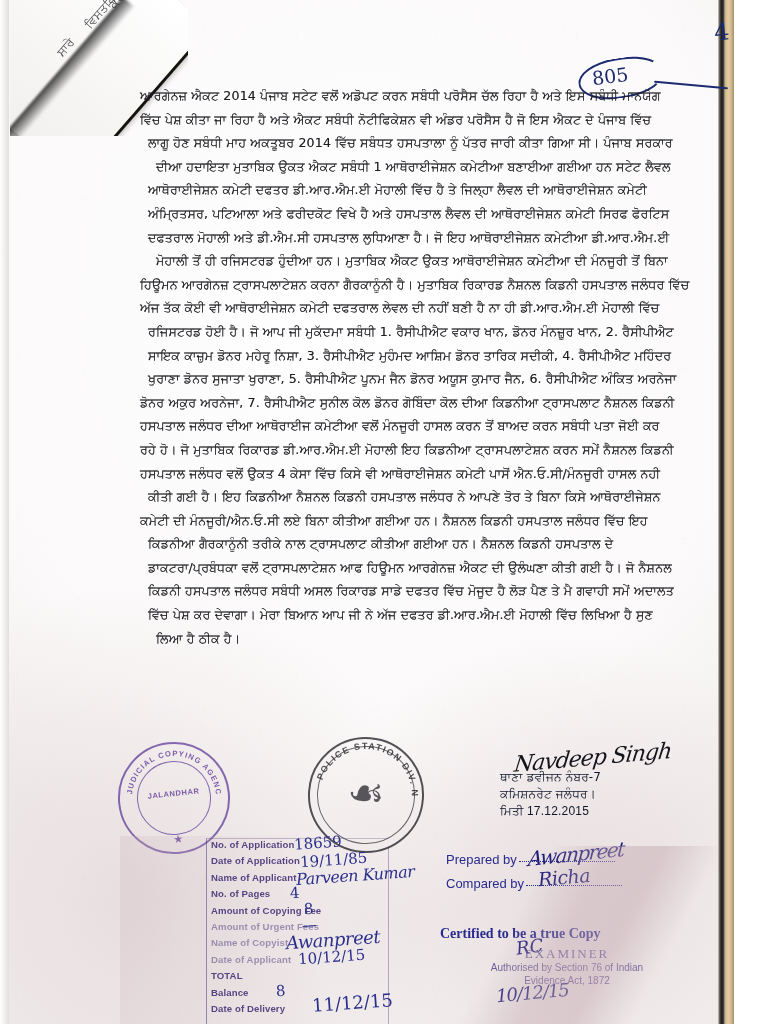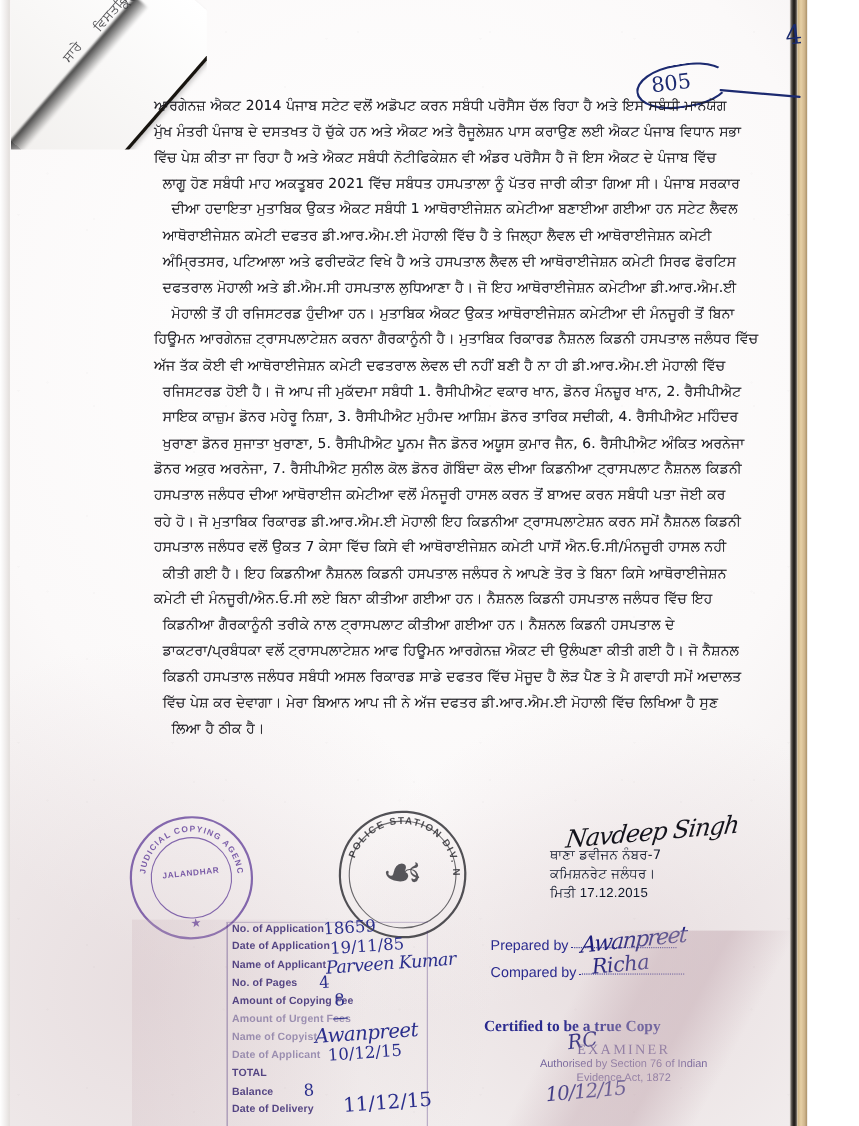--- a/index.html
+++ b/index.html
@@ -258,37 +258,36 @@
   <div class="pageno">4</div>
 
   <div class="circled">
     <div class="ring"></div>
     <div class="val">805</div>
     <div class="tail"></div>
   </div>
 
   <div class="body-text">
     <div class="ln masked1" style="padding-left:0;">ਆਰਗੇਨਜ਼ ਐਕਟ 2014 ਪੰਜਾਬ ਸਟੇਟ ਵਲੋਂ ਅਡੋਪਟ ਕਰਨ ਸਬੰਧੀ ਪਰੋਸੈਸ ਚੱਲ ਰਿਹਾ ਹੈ ਅਤੇ ਇਸ ਸਬੰਧੀ ਮਾਨਯੋਗ</div>
-    <div class="ln masked2" style="padding-left:0;">ਮੁੱਖ ਮੰਤਰੀ ਪੰਜਾਬ ਦੇ ਦਸਤਖਤ ਹੋ ਚੁੱਕੇ ਹਨ ਅਤੇ ਐਕਟ ਅਤੇ ਰੈਜੂਲੇਸ਼ਨ ਪਾਸ ਕਰਾਉਣ ਲਈ ਐਕਟ ਪੰਜਾਬ ਵਿਧਾਨ ਸਭਾ</div>
     <div class="ln">ਵਿੱਚ ਪੇਸ਼ ਕੀਤਾ ਜਾ ਰਿਹਾ ਹੈ ਅਤੇ ਐਕਟ ਸਬੰਧੀ ਨੋਟੀਫਿਕੇਸ਼ਨ ਵੀ ਅੰਡਰ ਪਰੋਸੈਸ ਹੈ ਜੋ ਇਸ ਐਕਟ ਦੇ ਪੰਜਾਬ ਵਿੱਚ</div>
-    <div class="ln ind">ਲਾਗੂ ਹੋਣ ਸਬੰਧੀ ਮਾਹ ਅਕਤੂਬਰ 2021 ਵਿੱਚ ਸਬੰਧਤ ਹਸਪਤਾਲਾ ਨੂੰ ਪੱਤਰ ਜਾਰੀ ਕੀਤਾ ਗਿਆ ਸੀ। ਪੰਜਾਬ ਸਰਕਾਰ</div>
+    <div class="ln ind">ਲਾਗੂ ਹੋਣ ਸਬੰਧੀ ਮਾਹ ਅਕਤੂਬਰ 2014 ਵਿੱਚ ਸਬੰਧਤ ਹਸਪਤਾਲਾ ਨੂੰ ਪੱਤਰ ਜਾਰੀ ਕੀਤਾ ਗਿਆ ਸੀ। ਪੰਜਾਬ ਸਰਕਾਰ</div>
     <div class="ln ind2">ਦੀਆ ਹਦਾਇਤਾ ਮੁਤਾਬਿਕ ਉਕਤ ਐਕਟ ਸਬੰਧੀ 1 ਆਥੋਰਾਈਜੇਸ਼ਨ ਕਮੇਟੀਆ ਬਣਾਈਆ ਗਈਆ ਹਨ ਸਟੇਟ ਲੈਵਲ</div>
     <div class="ln ind">ਆਥੋਰਾਈਜੇਸ਼ਨ ਕਮੇਟੀ ਦਫਤਰ ਡੀ.ਆਰ.ਐਮ.ਈ ਮੋਹਾਲੀ ਵਿੱਚ ਹੈ ਤੇ ਜਿਲ੍ਹਾ ਲੈਵਲ ਦੀ ਆਥੋਰਾਈਜੇਸ਼ਨ ਕਮੇਟੀ</div>
     <div class="ln ind">ਅੰਮ੍ਰਿਤਸਰ, ਪਟਿਆਲਾ ਅਤੇ ਫਰੀਦਕੋਟ ਵਿਖੇ ਹੈ ਅਤੇ ਹਸਪਤਾਲ ਲੈਵਲ ਦੀ ਆਥੋਰਾਈਜੇਸ਼ਨ ਕਮੇਟੀ ਸਿਰਫ ਫੋਰਟਿਸ</div>
     <div class="ln ind">ਦਫਤਰਾਲ ਮੋਹਾਲੀ ਅਤੇ ਡੀ.ਐਮ.ਸੀ ਹਸਪਤਾਲ ਲੁਧਿਆਣਾ ਹੈ। ਜੋ ਇਹ ਆਥੋਰਾਈਜੇਸ਼ਨ ਕਮੇਟੀਆ ਡੀ.ਆਰ.ਐਮ.ਈ</div>
     <div class="ln ind2">ਮੋਹਾਲੀ ਤੋਂ ਹੀ ਰਜਿਸਟਰਡ ਹੁੰਦੀਆ ਹਨ। ਮੁਤਾਬਿਕ ਐਕਟ ਉਕਤ ਆਥੋਰਾਈਜੇਸ਼ਨ ਕਮੇਟੀਆ ਦੀ ਮੰਨਜੂਰੀ ਤੋਂ ਬਿਨਾ</div>
     <div class="ln">ਹਿਊਮਨ ਆਰਗੇਨਜ਼ ਟ੍ਰਾਸਪਲਾਟੇਸ਼ਨ ਕਰਨਾ ਗੈਰਕਾਨੂੰਨੀ ਹੈ। ਮੁਤਾਬਿਕ ਰਿਕਾਰਡ ਨੈਸ਼ਨਲ ਕਿਡਨੀ ਹਸਪਤਾਲ ਜਲੰਧਰ ਵਿੱਚ</div>
     <div class="ln">ਅੱਜ ਤੱਕ ਕੋਈ ਵੀ ਆਥੋਰਾਈਜੇਸ਼ਨ ਕਮੇਟੀ ਦਫਤਰਾਲ ਲੇਵਲ ਦੀ ਨਹੀਂ ਬਣੀ ਹੈ ਨਾ ਹੀ ਡੀ.ਆਰ.ਐਮ.ਈ ਮੋਹਾਲੀ ਵਿੱਚ</div>
     <div class="ln ind">ਰਜਿਸਟਰਡ ਹੋਈ ਹੈ। ਜੋ ਆਪ ਜੀ ਮੁਕੱਦਮਾ ਸਬੰਧੀ 1. ਰੈਸੀਪੀਐਟ ਵਕਾਰ ਖਾਨ, ਡੋਨਰ ਮੰਨਜ਼ੂਰ ਖਾਨ, 2. ਰੈਸੀਪੀਐਟ</div>
     <div class="ln ind">ਸਾਇਕ ਕਾਜ਼ੁਮ ਡੋਨਰ ਮਹੇਰੂ ਨਿਸ਼ਾ, 3. ਰੈਸੀਪੀਐਟ ਮੁਹੰਮਦ ਆਸ਼ਿਮ ਡੋਨਰ ਤਾਰਿਕ ਸਦੀਕੀ, 4. ਰੈਸੀਪੀਐਟ ਮਹਿੰਦਰ</div>
     <div class="ln ind">ਖੁਰਾਣਾ ਡੋਨਰ ਸੁਜਾਤਾ ਖੁਰਾਣਾ, 5. ਰੈਸੀਪੀਐਟ ਪੂਨਮ ਜੈਨ ਡੋਨਰ ਅਯੂਸ ਕੁਮਾਰ ਜੈਨ, 6. ਰੈਸੀਪੀਐਟ ਅੰਕਿਤ ਅਰਨੇਜਾ</div>
     <div class="ln">ਡੋਨਰ ਅਕੁਰ ਅਰਨੇਜਾ, 7. ਰੈਸੀਪੀਐਟ ਸੁਨੀਲ ਕੋਲ ਡੋਨਰ ਗੋਬਿੰਦਾ ਕੋਲ ਦੀਆ ਕਿਡਨੀਆ ਟ੍ਰਾਸਪਲਾਟ ਨੈਸ਼ਨਲ ਕਿਡਨੀ</div>
     <div class="ln">ਹਸਪਤਾਲ ਜਲੰਧਰ ਦੀਆ ਆਥੋਰਾਈਜ ਕਮੇਟੀਆ ਵਲੋਂ ਮੰਨਜੂਰੀ ਹਾਸਲ ਕਰਨ ਤੋਂ ਬਾਅਦ ਕਰਨ ਸਬੰਧੀ ਪਤਾ ਜੋਈ ਕਰ</div>
     <div class="ln">ਰਹੇ ਹੋ। ਜੋ ਮੁਤਾਬਿਕ ਰਿਕਾਰਡ ਡੀ.ਆਰ.ਐਮ.ਈ ਮੋਹਾਲੀ  ਇਹ ਕਿਡਨੀਆ ਟ੍ਰਾਸਪਲਾਟੇਸ਼ਨ ਕਰਨ ਸਮੇਂ ਨੈਸ਼ਨਲ ਕਿਡਨੀ</div>
-    <div class="ln">ਹਸਪਤਾਲ ਜਲੰਧਰ ਵਲੋਂ ਉਕਤ 7 ਕੇਸਾ ਵਿੱਚ ਕਿਸੇ ਵੀ ਆਥੋਰਾਈਜੇਸ਼ਨ ਕਮੇਟੀ ਪਾਸੋਂ ਐਨ.ਓ.ਸੀ/ਮੰਨਜੂਰੀ ਹਾਸਲ ਨਹੀ</div>
+    <div class="ln">ਹਸਪਤਾਲ ਜਲੰਧਰ ਵਲੋਂ ਉਕਤ 4 ਕੇਸਾ ਵਿੱਚ ਕਿਸੇ ਵੀ ਆਥੋਰਾਈਜੇਸ਼ਨ ਕਮੇਟੀ ਪਾਸੋਂ ਐਨ.ਓ.ਸੀ/ਮੰਨਜੂਰੀ ਹਾਸਲ ਨਹੀ</div>
     <div class="ln ind">ਕੀਤੀ ਗਈ ਹੈ। ਇਹ ਕਿਡਨੀਆ ਨੈਸ਼ਨਲ ਕਿਡਨੀ ਹਸਪਤਾਲ ਜਲੰਧਰ ਨੇ ਆਪਣੇ ਤੋਰ ਤੇ ਬਿਨਾ ਕਿਸੇ ਆਥੋਰਾਈਜੇਸ਼ਨ</div>
     <div class="ln">ਕਮੇਟੀ ਦੀ ਮੰਨਜੂਰੀ/ਐਨ.ਓ.ਸੀ ਲਏ ਬਿਨਾ ਕੀਤੀਆ ਗਈਆ ਹਨ। ਨੈਸ਼ਨਲ ਕਿਡਨੀ ਹਸਪਤਾਲ ਜਲੰਧਰ ਵਿੱਚ ਇਹ</div>
     <div class="ln ind">ਕਿਡਨੀਆ ਗੈਰਕਾਨੂੰਨੀ ਤਰੀਕੇ ਨਾਲ ਟ੍ਰਾਸਪਲਾਟ ਕੀਤੀਆ ਗਈਆ ਹਨ। ਨੈਸ਼ਨਲ ਕਿਡਨੀ ਹਸਪਤਾਲ ਦੇ</div>
     <div class="ln ind">ਡਾਕਟਰਾ/ਪ੍ਰਬੰਧਕਾ ਵਲੋਂ ਟ੍ਰਾਸਪਲਾਟੇਸ਼ਨ ਆਫ ਹਿਊਮਨ ਆਰਗੇਨਜ਼ ਐਕਟ ਦੀ ਉਲੰਘਣਾ ਕੀਤੀ ਗਈ ਹੈ। ਜੋ ਨੈਸ਼ਨਲ</div>
     <div class="ln ind">ਕਿਡਨੀ ਹਸਪਤਾਲ ਜਲੰਧਰ ਸਬੰਧੀ ਅਸਲ ਰਿਕਾਰਡ ਸਾਡੇ ਦਫਤਰ ਵਿੱਚ ਮੋਜੂਦ ਹੈ ਲੋੜ ਪੈਣ ਤੇ ਮੈ ਗਵਾਹੀ ਸਮੇਂ ਅਦਾਲਤ</div>
     <div class="ln ind">ਵਿੱਚ ਪੇਸ਼ ਕਰ ਦੇਵਾਗਾ। ਮੇਰਾ ਬਿਆਨ ਆਪ ਜੀ ਨੇ ਅੱਜ ਦਫਤਰ ਡੀ.ਆਰ.ਐਮ.ਈ ਮੋਹਾਲੀ ਵਿੱਚ ਲਿਖਿਆ ਹੈ ਸੁਣ</div>
     <div class="ln ind2">ਲਿਆ ਹੈ ਠੀਕ ਹੈ।</div>
     <div class="ln ind2"></div>
   </div>
 

